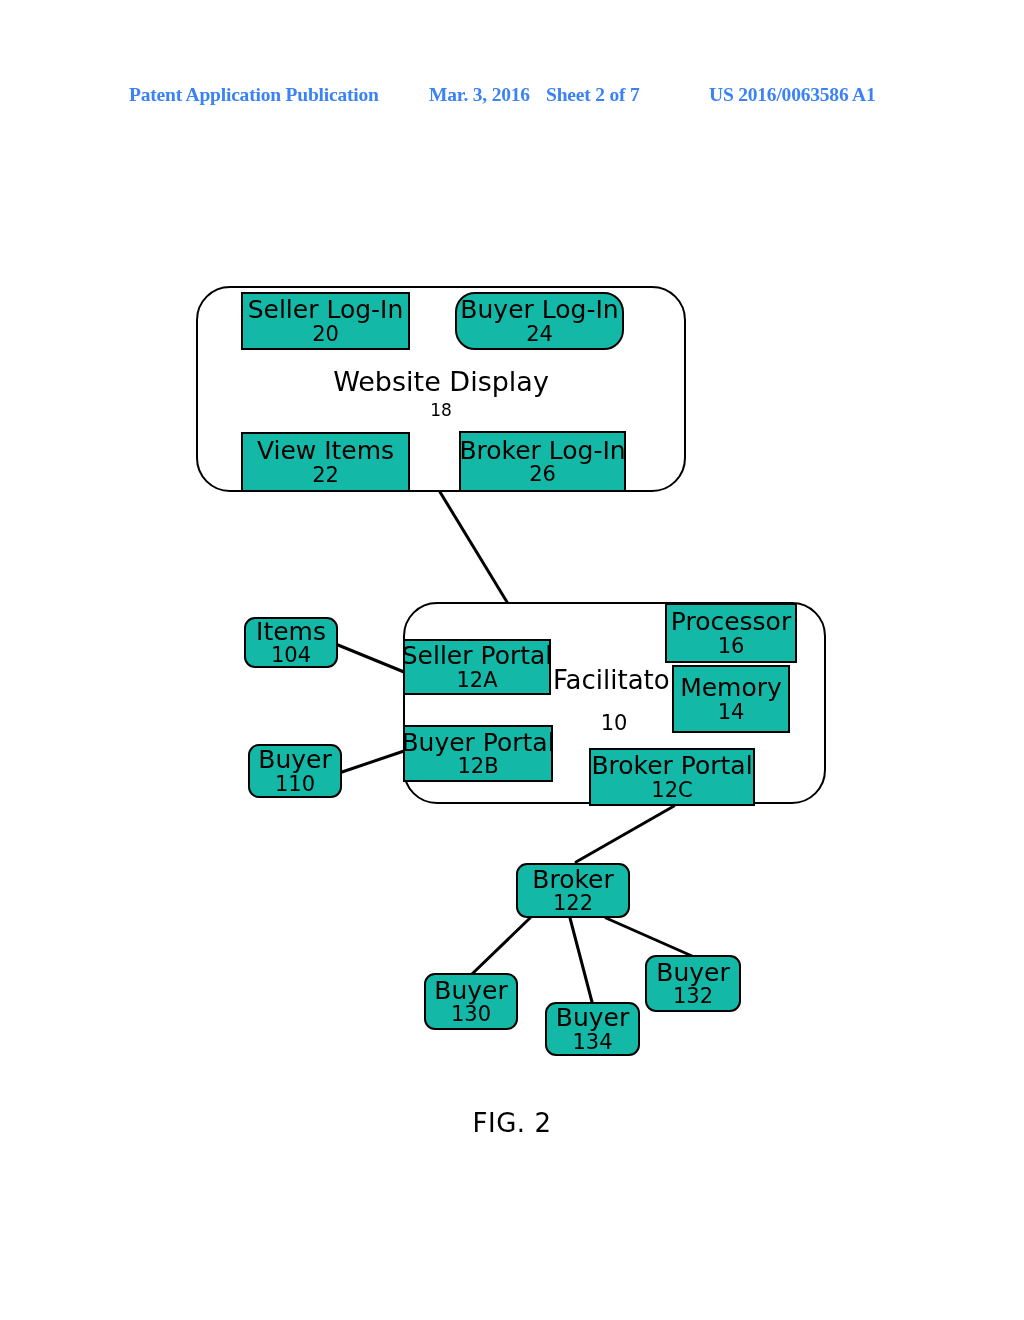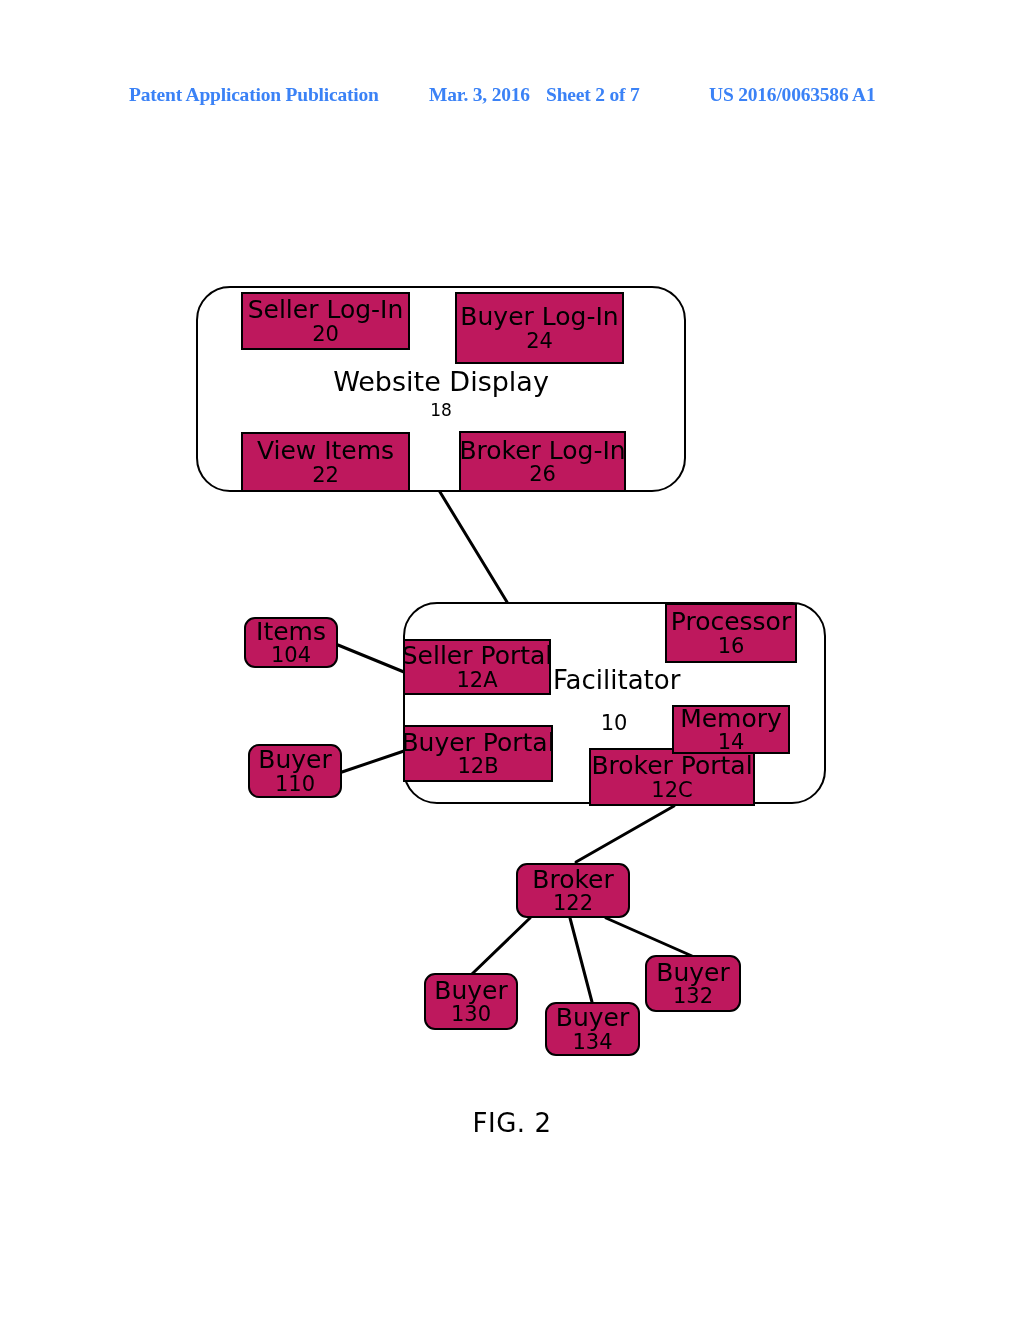--- a/index.html
+++ b/index.html
@@ -49,21 +49,21 @@
     position: absolute;
     left: 0; top: 0;
     width: 1024px; height: 1320px;
     overflow: visible;
   }
 
   
   .node {
     position: absolute;
     box-sizing: border-box;
-    background: #be185d;
+    background: #14b8a6;
     border: 2.5px solid #000000;
     display: flex;
     flex-direction: column;
     align-items: center;
     justify-content: center;
     line-height: 1.02;
   }
   .node .nlabel {
     font-size: 25px;
     white-space: nowrap;
@@ -92,39 +92,39 @@
   #shell-website { left: 196px; top: 286px; width: 490px; height: 206px; }
   #lbl-website {
     position: absolute;
     left: 196px; top: 366px; width: 490px;
     text-align: center;
   }
   #lbl-website .nlabel { font-size: 27px; display: block; }
   #lbl-website .nref { font-size: 17px; display: block; margin-top: 3px; }
 
   #box-seller-login { left: 241px; top: 292px;  width: 169px; height: 58px; }
-  #box-buyer-login  { left: 455px; top: 292px;  width: 169px; height: 72px; }
+  #box-buyer-login  { left: 455px; top: 292px;  width: 169px; height: 58px; border-radius: 20px; }
   #box-view-items   { left: 241px; top: 432px;  width: 169px; height: 60px; text-align: right; }
   #box-broker-login { left: 459px; top: 431px;  width: 167px; height: 61px; }
 
   
   #shell-facilitator { left: 403px; top: 602px; width: 423px; height: 202px; }
   #lbl-facilitator {
     position: absolute;
     left: 553px; top: 665px; width: 122px;
     text-align: center;
   }
   #lbl-facilitator .nlabel { font-size: 26px; display: block; }
   #lbl-facilitator .nref { font-size: 21px; display: block; margin-top: 16px; }
 
   #box-seller-portal { left: 403px; top: 639px; width: 148px; height: 56px; }
   #box-buyer-portal  { left: 403px; top: 725px; width: 150px; height: 57px; }
   #box-broker-portal { left: 589px; top: 748px; width: 166px; height: 58px; }
   #box-processor     { left: 665px; top: 603px; width: 132px; height: 60px; }
-  #box-memory        { left: 672px; top: 665px; width: 118px; height: 49px; margin-top: 40px; }
+  #box-memory        { left: 672px; top: 665px; width: 118px; height: 68px; }
 
   
   #node-seller-104 { left: 244px; top: 617px;  width: 94px;  height: 51px; }
   #node-buyer-110  { left: 248px; top: 744px;  width: 94px;  height: 54px; }
   #node-broker-122 { left: 516px; top: 863px;  width: 114px; height: 55px; }
   #node-buyer-130  { left: 424px; top: 973px;  width: 94px;  height: 57px; }
   #node-buyer-132  { left: 645px; top: 955px;  width: 96px;  height: 57px; }
   #node-buyer-134  { left: 545px; top: 1002px; width: 95px;  height: 54px; }
 
   

